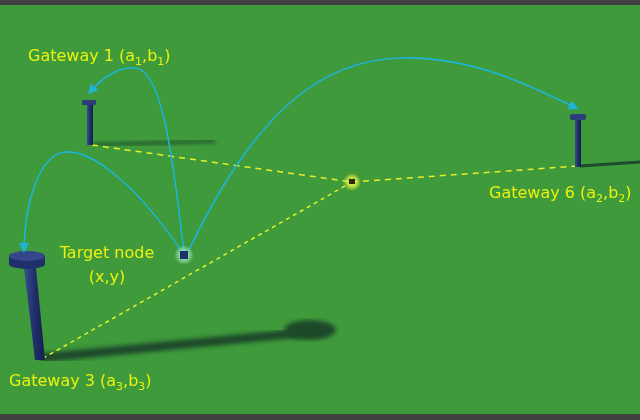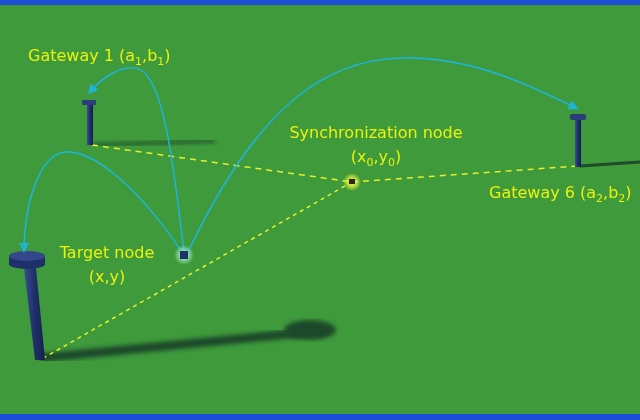--- a/index.html
+++ b/index.html
@@ -1,16 +1,16 @@
 <!DOCTYPE html>
 <html><head>
 <meta charset="utf-8">
 <style>
   html,body{margin:0;padding:0;background:#000;}
-  #stage{position:relative;width:640px;height:420px;overflow:hidden;background:#1d4ed8;}
+  #stage{position:relative;width:640px;height:420px;overflow:hidden;background:#404040;}
   #field{position:absolute;left:0;top:5px;width:640px;height:409px;background:#3f9a3b;}
   svg{position:absolute;left:0;top:0;}
   .lbl{position:absolute;color:#eaf20e;font-family:"DejaVu Sans",sans-serif;font-size:16px;white-space:nowrap;line-height:18px;}
   .lbl sub{font-size:11px;vertical-align:-4px;line-height:0;}
   .center{text-align:center;}
 </style>
 </head>
 <body>
 
 <div id="stage">
@@ -85,27 +85,26 @@
     <g>
       <circle cx="184" cy="255" r="10" fill="url(#glow2)"></circle>
       <rect x="180" y="251" width="8" height="8" fill="#1f2f6a"></rect>
     </g>
   </svg>
 
   <div class="lbl" style="left:28px;top:47px;">
     <span>Gateway 1 (a</span><sub>1</sub><span>,b</span><sub>1</sub><span>)</span>
   </div>
 
-  <div class="lbl center" style="left:278px;top:124px;width:196px;">
-    <div>Synchronization node</div>
-    <div style="margin-top:6px;"><span>(x</span><sub>0</sub><span>,y</span><sub>0</sub><span>)</span></div>
-  </div>
 
   <div class="lbl" style="left:489px;top:184px;">
     <span>Gateway 6 (a</span><sub>2</sub><span>,b</span><sub>2</sub><span>)</span>
   </div>
 
   <div class="lbl center" style="left:52px;top:244px;width:110px;">
     <div>Target node</div>
     <div style="margin-top:6px;text-align:center;">(x,y)</div>
   </div>
 
+  <div class="lbl" style="left:9px;top:372px;">
+    <span>Gateway 3 (a</span><sub>3</sub><span>,b</span><sub>3</sub><span>)</span>
+  </div>
 </div>
 
 </body></html>

